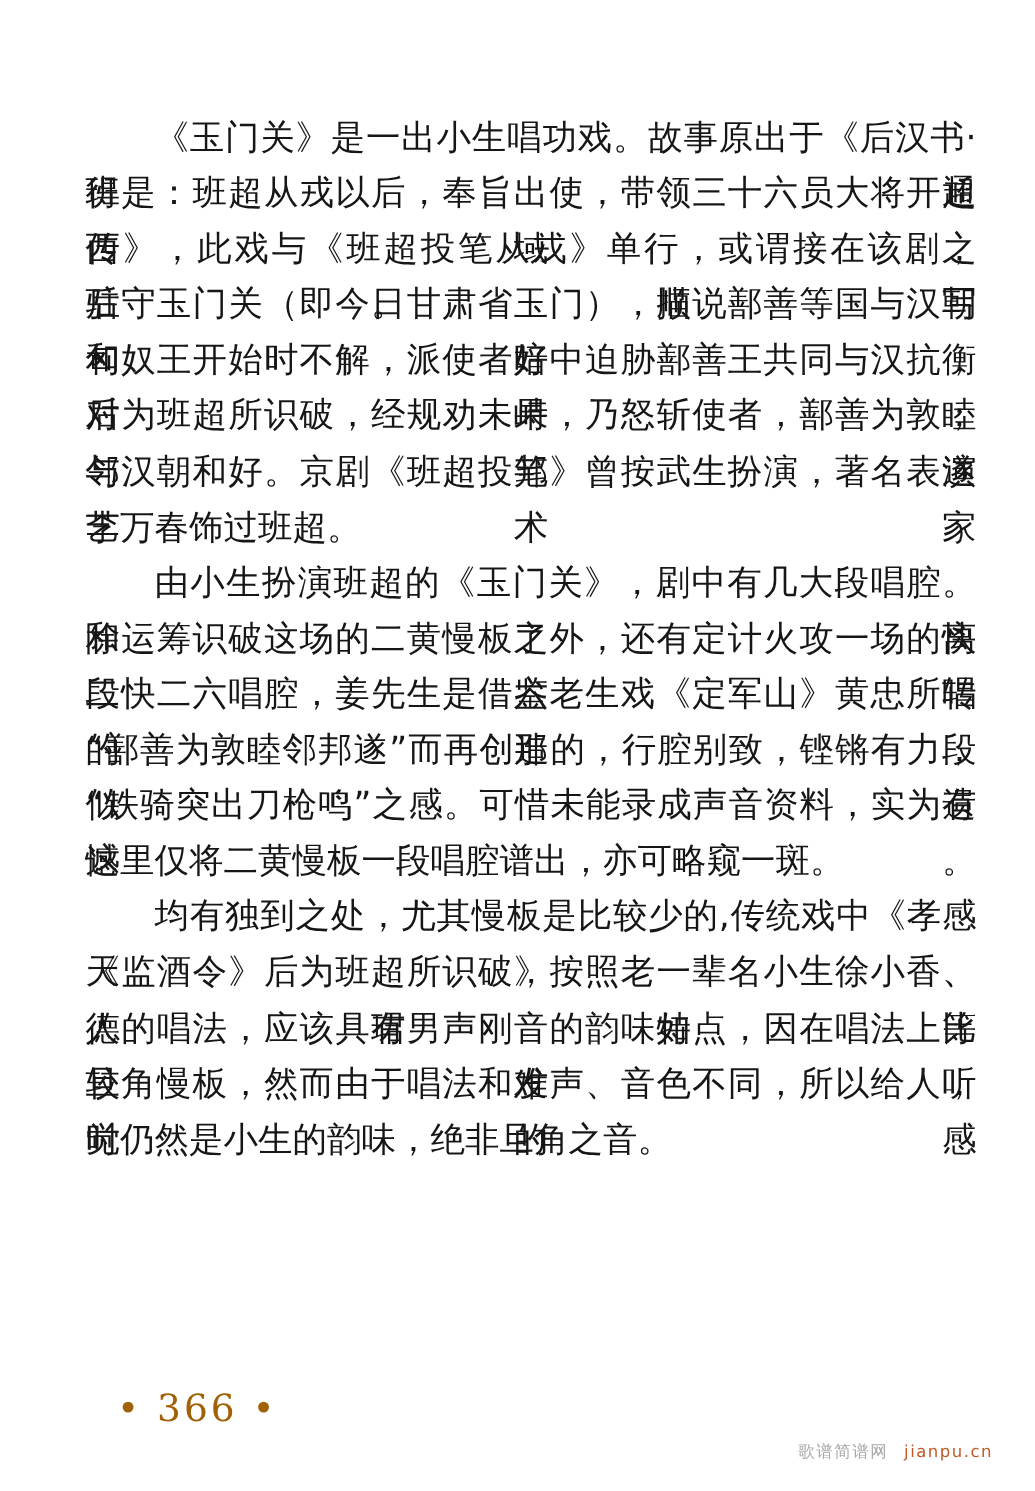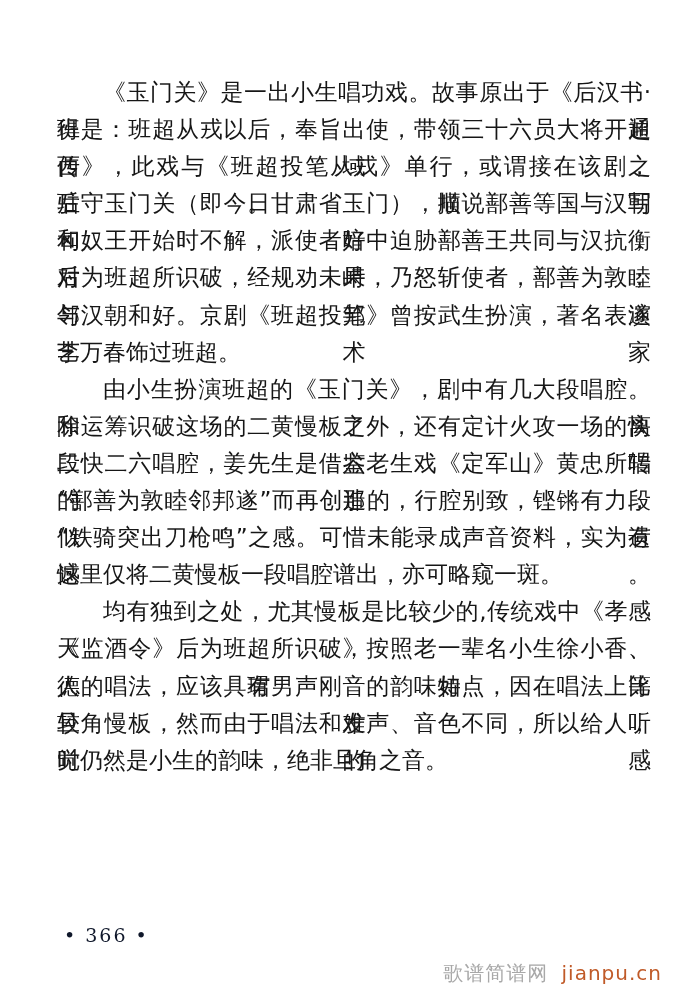--- a/index.html
+++ b/index.html
@@ -36,32 +36,32 @@
   .line.indent {
     text-indent: 46px;
   }
   .line.end {
     text-align: left;
     text-align-last: left;
     -moz-text-align-last: left;
   }
   .page-number {
     position: absolute;
-    left: 64px;
+    left: 78px;
     top: 924px;
     font-family: "DejaVu Serif", serif;
-    font-size: 19px;
+    font-size: 25px;
     letter-spacing: 2px;
-    color: #0f172a;
+    color: #a16207;
   }
   .watermark {
     position: absolute;
     right: 28px;
     top: 960px;
-    font-size: 20px;
+    font-size: 11px;
     letter-spacing: 1px;
     white-space: nowrap;
   }
   .watermark .wm-cn {
     color: #a8a8a8;
   }
   .watermark .wm-url {
     color: #c05a28;
     margin-left: 6px;
   }

